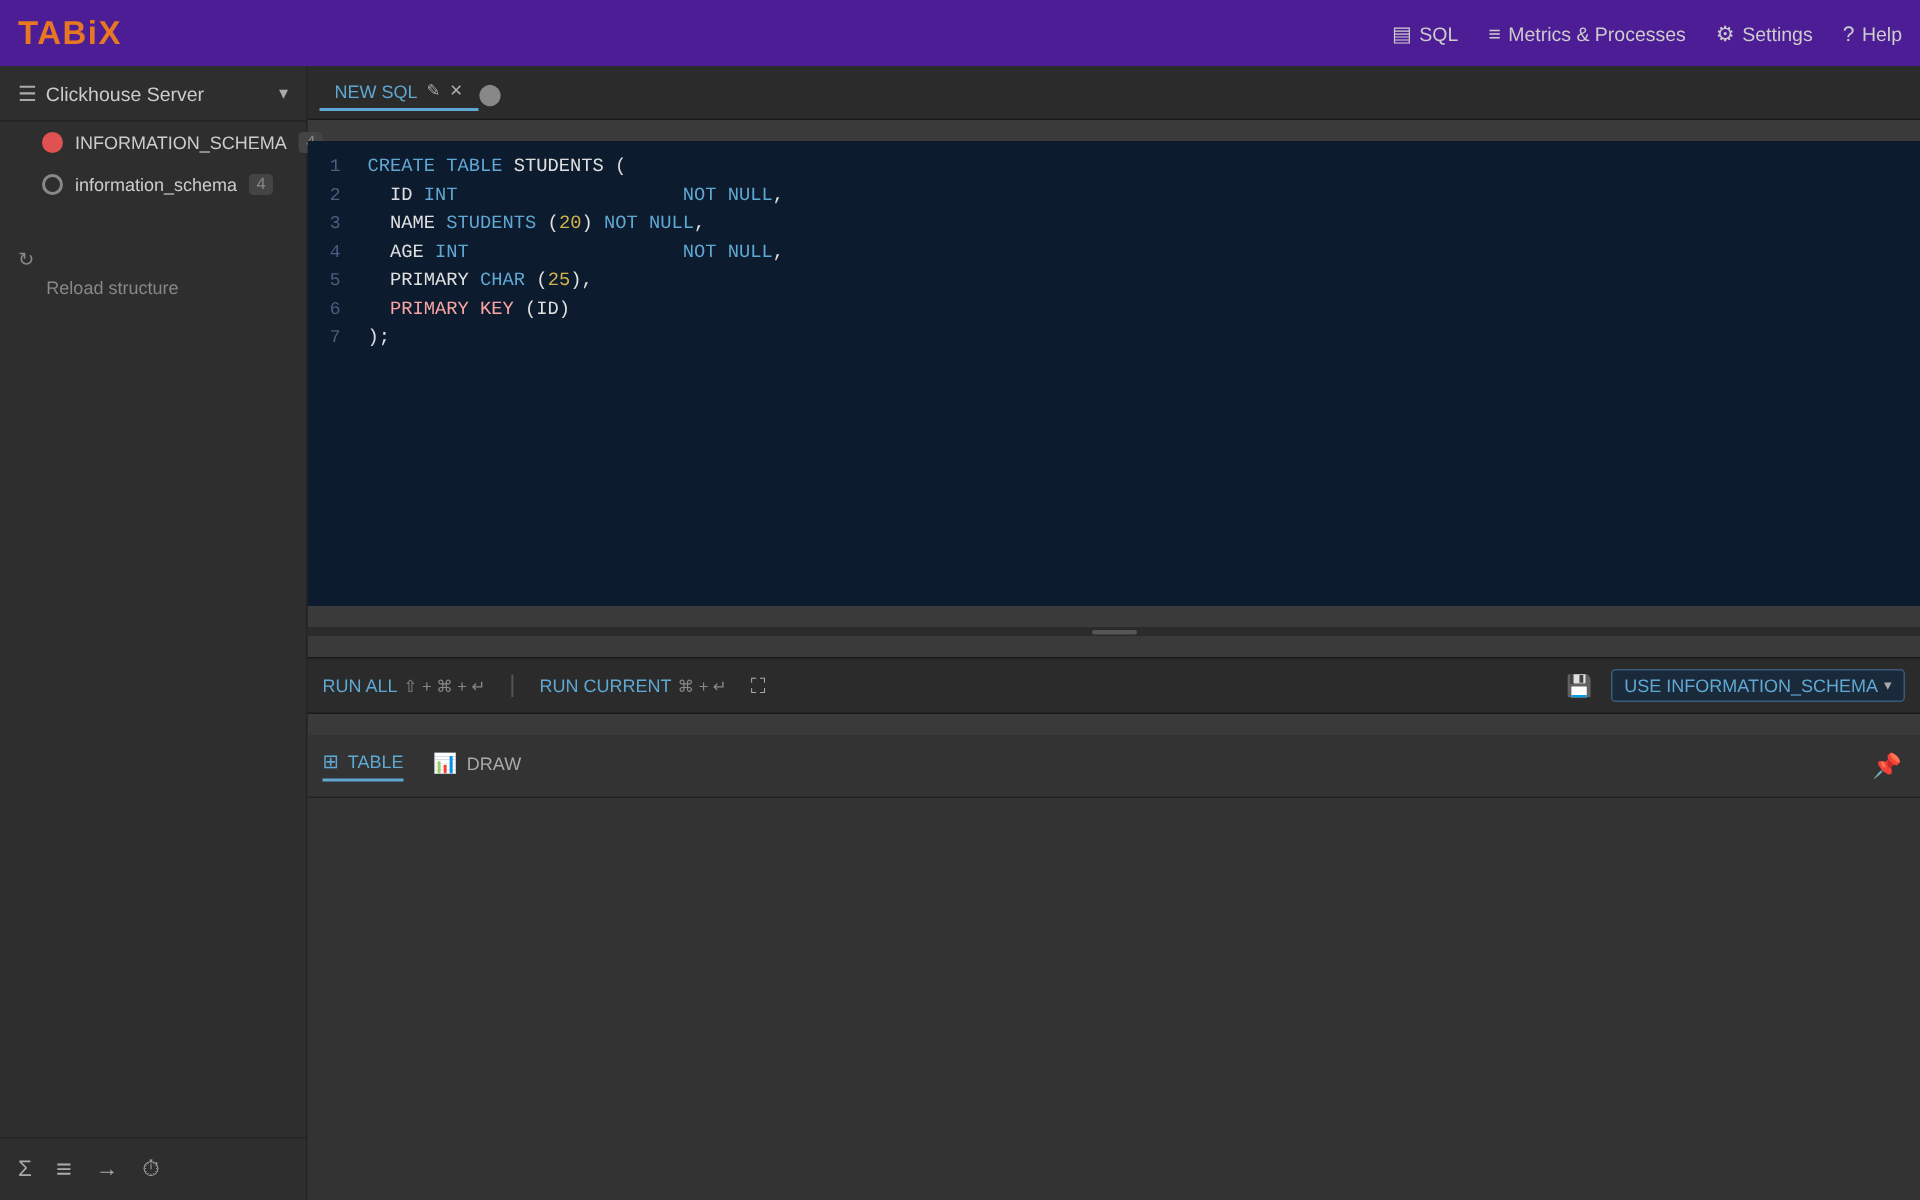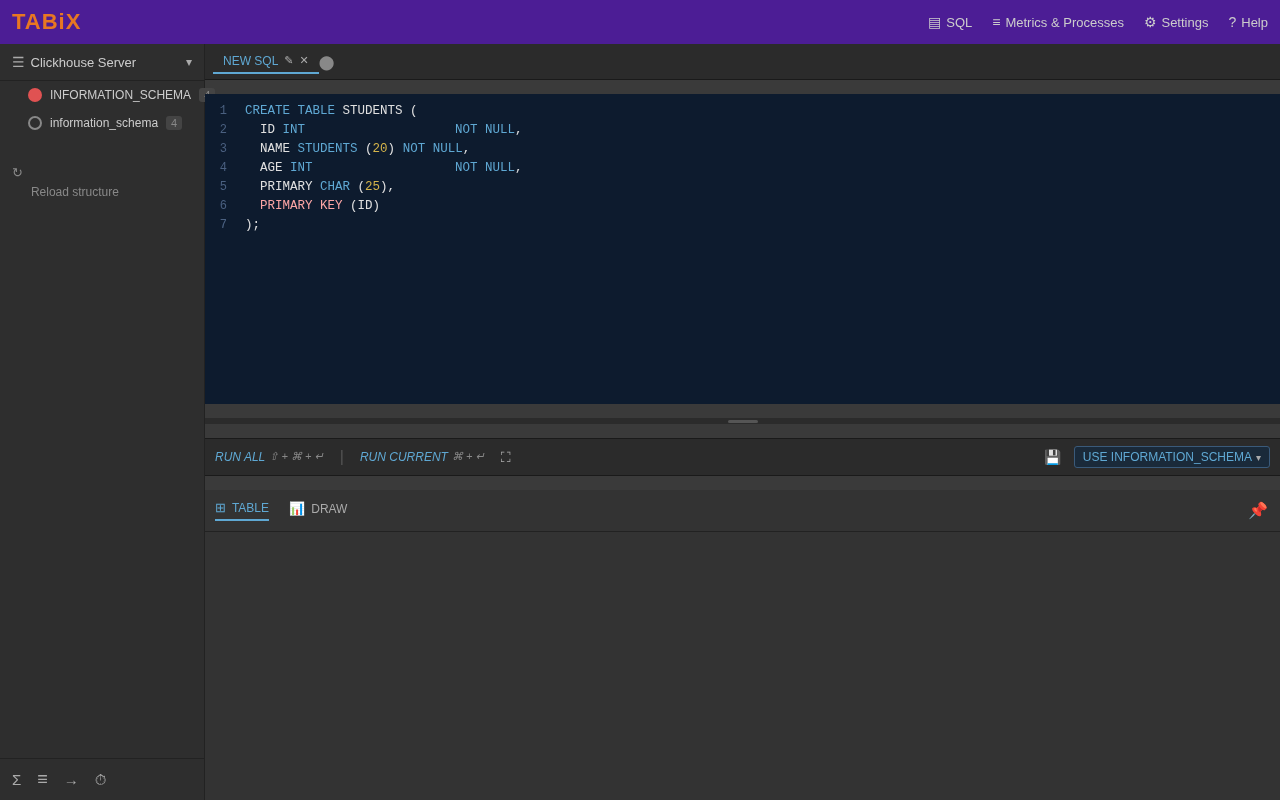--- a/index.html
+++ b/index.html
@@ -207,23 +207,22 @@
       gap: 12px;
       flex-shrink: 0;
       border-top: 1px solid #1a1a1a;
       border-bottom: 1px solid #1a1a1a;
     }
     .run-btn {
       color: #5fa8d3;
       font-size: 12px;
       cursor: pointer;
       display: flex;
-      align-items: flex-start;
+      align-items: flex-end;
       gap: 4px;
-      font-style: italic;
     }
     .run-separator { color: #555; margin: 0 4px; }
     .run-spacer { flex: 1; }
     .run-action-icon {
       color: #aaa;
       font-size: 14px;
       cursor: pointer;
     }
     .db-selector {
       display: flex;

